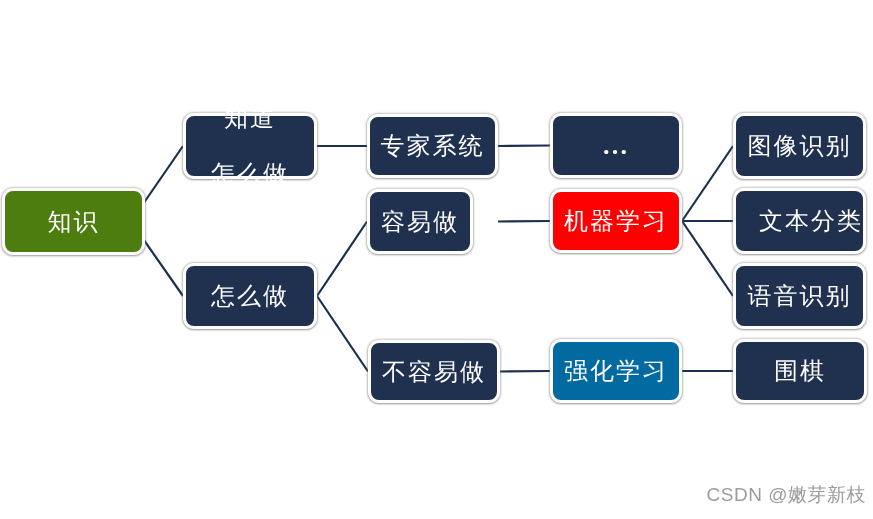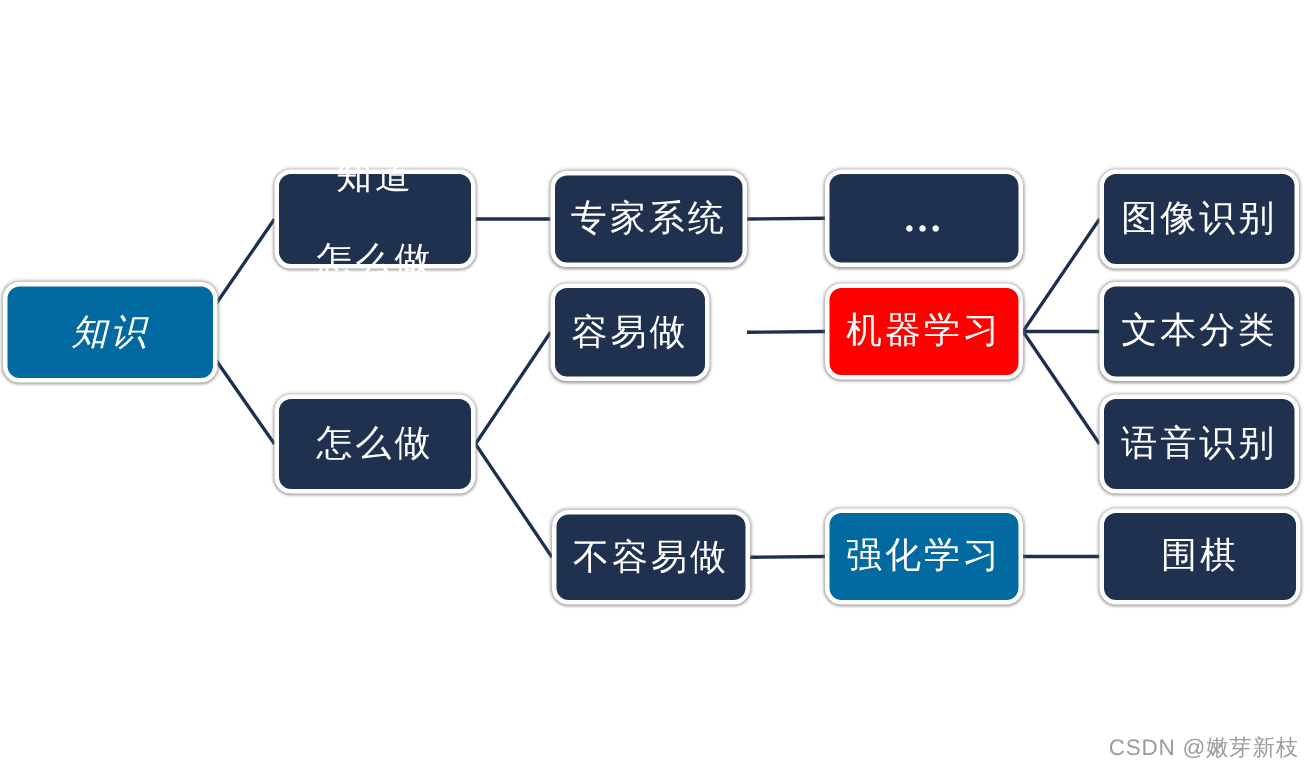--- a/index.html
+++ b/index.html
@@ -43,21 +43,21 @@
   .node.default   { background: #203150; }
   .node.highlight { background: #ff0000; align-items: center; }
   .node .node-line { display: block; white-space: nowrap; }
   .node.ellipsis-node { font-weight: bold; font-size: 26px; }
   #watermark {
     position: absolute;
     right: 7px;
     bottom: 11px;
     z-index: 3;
     color: #9c9c9c;
-    font-size: 15px;
+    font-size: 19px;
     letter-spacing: 0.5px;
     font-family: "Liberation Sans", "DejaVu Sans", sans-serif;
   }
 </style>
 </head>
 <body>
 
 <div id="canvas">
   <svg id="edge-layer" xmlns="http://www.w3.org/2000/svg" width="873" height="519">
       <line x1="131" y1="221.5" x2="183" y2="146" stroke="#1c2f4e" stroke-width="2.2"></line>
@@ -67,21 +67,21 @@
       <line x1="317" y1="296" x2="368" y2="371.5" stroke="#1c2f4e" stroke-width="2.2"></line>
       <line x1="498" y1="146" x2="550" y2="145.5" stroke="#1c2f4e" stroke-width="2.2"></line>
       <line x1="498" y1="221.5" x2="550" y2="221" stroke="#1c2f4e" stroke-width="2.2"></line>
       <line x1="500" y1="371.5" x2="550" y2="371" stroke="#1c2f4e" stroke-width="2.2"></line>
       <line x1="682" y1="221" x2="733" y2="146" stroke="#1c2f4e" stroke-width="2.2"></line>
       <line x1="682" y1="221" x2="733" y2="221" stroke="#1c2f4e" stroke-width="2.2"></line>
       <line x1="682" y1="221" x2="733" y2="296" stroke="#1c2f4e" stroke-width="2.2"></line>
       <line x1="682" y1="371" x2="733" y2="371" stroke="#1c2f4e" stroke-width="2.2"></line>
     </svg>
   <div id="nodes">
-      <div class="node default" style="left: 2px; top: 188px; width: 143px; height: 67px; background: #0369a1; font-style: italic;">
+      <div class="node default" style="left: 2px; top: 188px; width: 143px; height: 67px; background: #4d7c0f;">
         <span class="node-line">知识</span>
       </div>
       <div class="node default" style="left: 183px; top: 113px; width: 134px; height: 66px; background: rgb(32, 49, 80); gap: 28px;">
         <span class="node-line">知道</span>
         <span class="node-line">怎么做</span>
       </div>
       <div class="node default" style="left: 183px; top: 263px; width: 134px; height: 66px; background: rgb(32, 49, 80);">
         <span class="node-line">怎么做</span>
       </div>
       <div class="node default" style="left: 367px; top: 114px; width: 131px; height: 64px; background: rgb(32, 49, 80);">
@@ -98,21 +98,21 @@
       </div>
       <div class="node highlight" style="left: 550px; top: 189px; width: 132px; height: 64px; background: rgb(255, 0, 0);">
         <span class="node-line">机器学习</span>
       </div>
       <div class="node default" style="left: 550px; top: 339px; width: 132px; height: 64px; background: #0369a1;">
         <span class="node-line">强化学习</span>
       </div>
       <div class="node default" style="left: 733px; top: 113px; width: 133px; height: 66px; background: rgb(32, 49, 80);">
         <span class="node-line">图像识别</span>
       </div>
-      <div class="node default" style="left: 733px; top: 188px; width: 133px; height: 66px; background: rgb(32, 49, 80);">
+      <div class="node default" style="left: 733px; top: 188px; width: 133px; height: 66px; background: rgb(32, 49, 80); align-items: flex-end;">
         <span class="node-line">文本分类</span>
       </div>
       <div class="node default" style="left: 733px; top: 263px; width: 133px; height: 66px; background: rgb(32, 49, 80);">
         <span class="node-line">语音识别</span>
       </div>
       <div class="node default" style="left: 733px; top: 339px; width: 134px; height: 64px; background: rgb(32, 49, 80);">
         <span class="node-line">围棋</span>
       </div>
     </div>
   <div id="watermark" style="color: rgb(156, 156, 156);">CSDN @嫩芽新枝</div>

